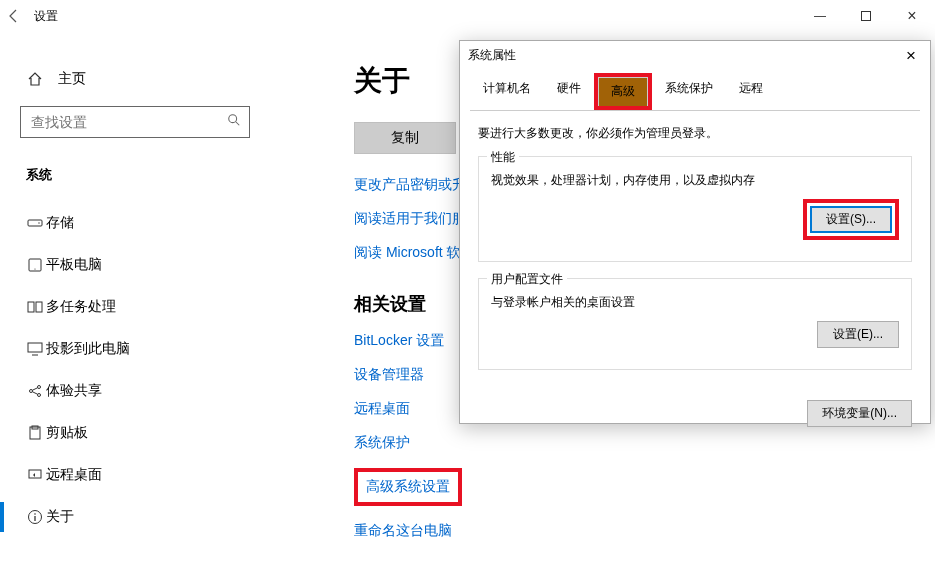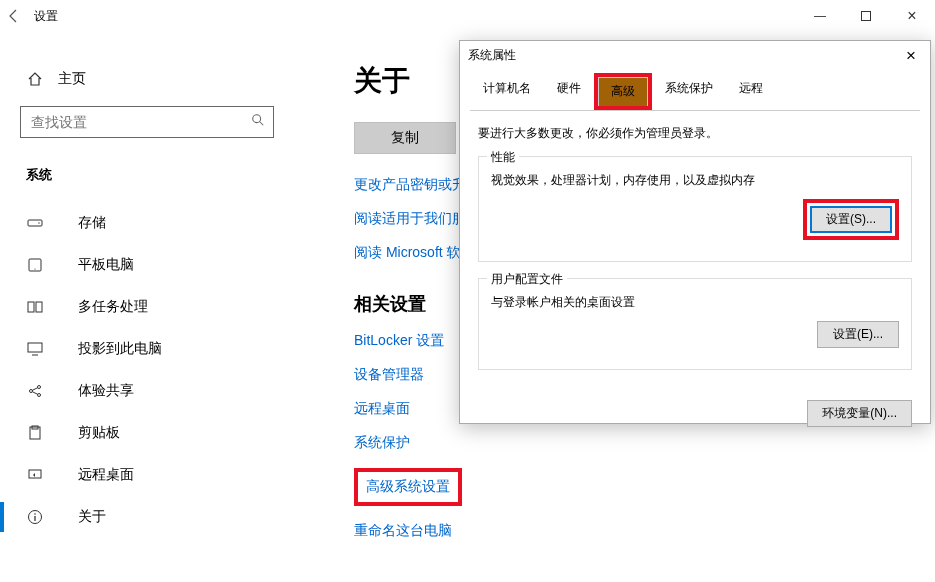--- a/index.html
+++ b/index.html
@@ -12,27 +12,27 @@
   .win-title { font-size: 12px; padding-left: 6px; }
   .win-controls { margin-left: auto; display: flex; }
   .win-ctrl { width: 46px; height: 32px; display:flex; align-items:center; justify-content:center; color:#333; font-size:12px; }
   .win-ctrl svg { width: 10px; height: 10px; }
 
   .settings-body { display:flex; height: calc(100% - 32px); }
   .sidebar { width: 330px; padding: 0 20px; }
   .home-row { display:flex; align-items:center; gap:14px; font-size:14px; margin: 38px 0 18px 6px; }
   .home-row .ico { width:18px; height:18px; display:flex; align-items:center; justify-content:center; }
 
-  .search-box { display:flex; align-items:center; border:1px solid #666; height:32px; padding:0 8px; width: 254px; margin-bottom: 28px; }
+  .search-box { display:flex; align-items:center; border:1px solid #666; height:32px; padding:0 8px; width: 230px; margin-bottom: 28px; }
   .search-box input { border:none; outline:none; flex:1; font-size:14px; background:transparent; }
   .search-box .sicon { color:#666; }
 
   .category-hdr { font-size:13px; font-weight:600; margin: 0 0 18px 6px; }
 
-  .nav-item { display:flex; align-items:center; gap:34px; height:42px; padding-left:6px; font-size:14px; position:relative; }
+  .nav-item { display:flex; align-items:center; gap:2px; height:42px; padding-left:6px; font-size:14px; position:relative; }
   .nav-item.active::before { content:""; position:absolute; left:-20px; top:6px; bottom:6px; width:4px; background:#0078d4; }
   .nav-item .nico { width:18px; height:18px; display:flex; align-items:center; justify-content:center; color:#333; }
 
   .main { flex:1; padding: 30px 24px; }
   .page-title { font-size:28px; font-weight:600; margin:0 0 22px 0; }
   .copy-btn { display:inline-block; background:#ccc; border:1px solid #bfbfbf; padding:6px 36px; font-size:14px; margin-bottom:22px; cursor:pointer; }
   .main-link { color:#0066cc; font-size:14px; margin-bottom:16px; display:block; }
   .section-hdr { font-size:18px; font-weight:600; margin:30px 0 16px 0; }
   .adv-link-wrap { display:inline-block; border:4px solid #e81123; padding:6px 8px; }
   .adv-link-wrap .main-link { margin:0; }

